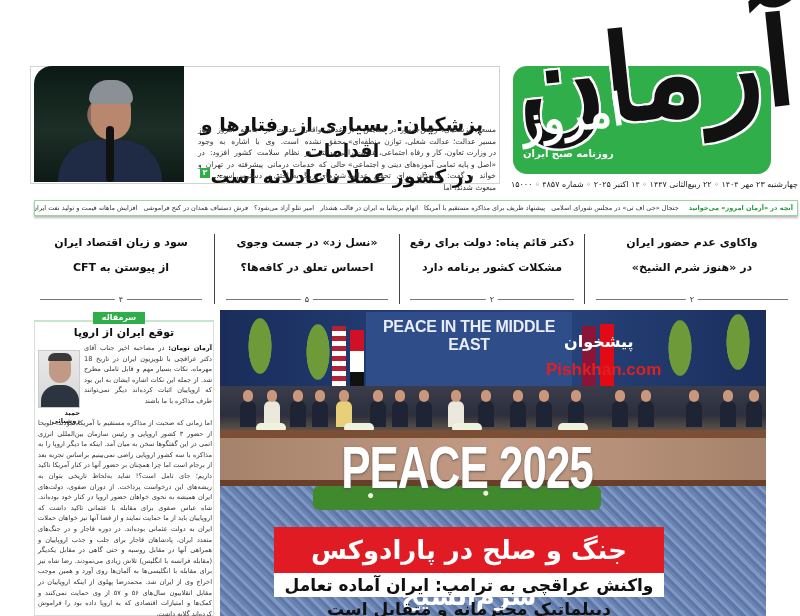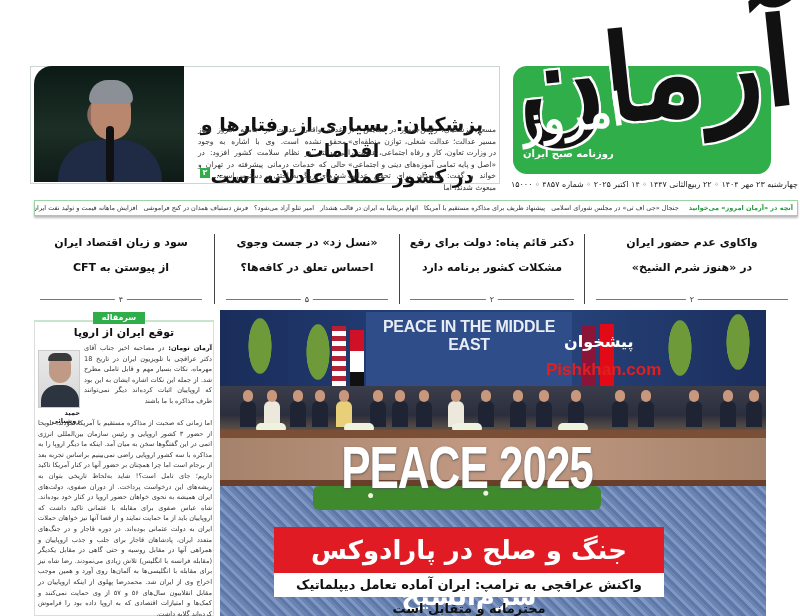--- a/index.html
+++ b/index.html
@@ -67,21 +67,21 @@
   .person.gold .b { background: #e8d07a; }
   .mp-table { position: absolute; left: 0; top: 120px; width: 100%; height: 8px; background: #7a4f35; }
   .mp-desks { position: absolute; left: 0; top: 128px; width: 100%; height: 48px; background: linear-gradient(90deg, #a5826b 0%, #c49b85 50%, #a5826b 100%); border-bottom: 6px solid #6a3f2a; }
   .mp-carpet { position: absolute; left: 0; top: 176px; width: 100%; height: 130px; background: repeating-linear-gradient(45deg, #5d78a8 0 3px, #7f97c2 3px 6px, #6a84b2 6px 9px); }
   .mp-peace { position: absolute; left: 120px; top: 124px; width: 254px; text-align: center; font-family: "Liberation Sans", sans-serif; font-size: 44px; font-weight: bold; color: #ffffff; direction: ltr; letter-spacing: -1px; transform: scaleY(1.35); transform-origin: top; text-shadow: 0 1px 2px #555; }
   .mp-hedge { position: absolute; left: 93px; top: 176px; width: 288px; height: 24px; background: radial-gradient(circle at 20% 40%, #f3f3e0 0 2px, transparent 3px), radial-gradient(circle at 60% 30%, #f3f3e0 0 2px, transparent 3px), #3f8a2c; border-radius: 6px; }
   .mp-flowers { position: absolute; top: 113px; width: 30px; height: 10px; background: #eef3e0; border-radius: 6px; }
 
   
   .main-head { position: absolute; left: 274px; top: 527px; width: 390px; height: 46px; background: #e01b24; color: #fff; font-size: 26px; font-weight: bold; text-align: center; line-height: 46px; }
-  .main-sub { position: absolute; left: 274px; top: 573px; width: 390px; height: 24px; background: #fff; color: #111; font-size: 13px; font-weight: bold; text-align: center; line-height: 24px; }
+  .main-sub { position: absolute; left: 274px; top: 573px; width: 390px; height: 24px; background: #fff; color: #111; font-size: 17px; font-weight: bold; text-align: center; line-height: 24px; }
 </style>
 </head>
 <body>
 
 <div class="masthead">
   <div class="mast-green"></div>
   <div class="mast-arman">آرمان</div>
   <div class="mast-emrooz">امروز</div>
   <div class="mast-sub">روزنامه صبح ایران</div>
 </div>

